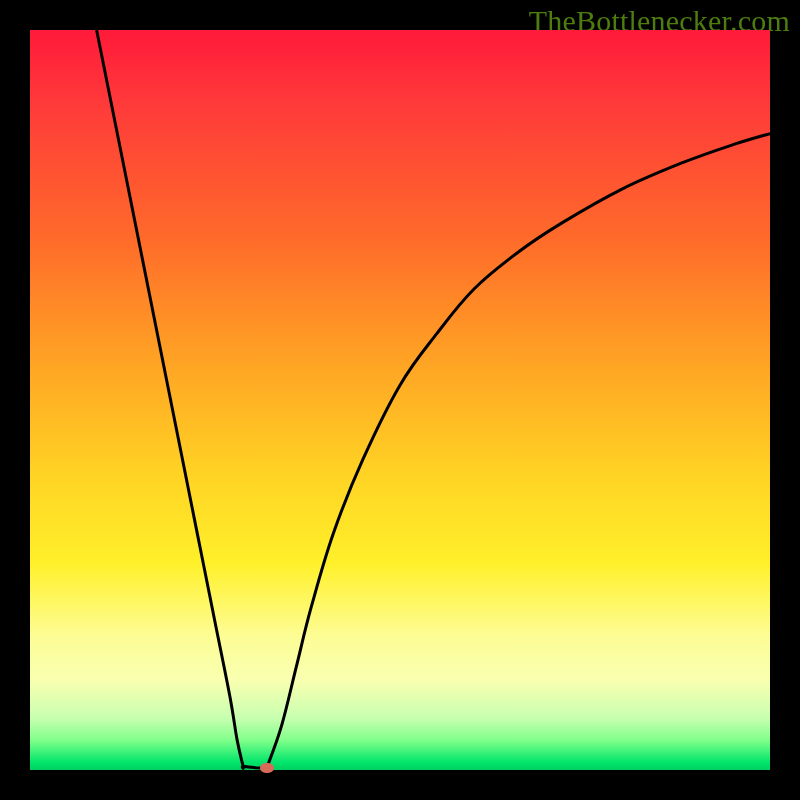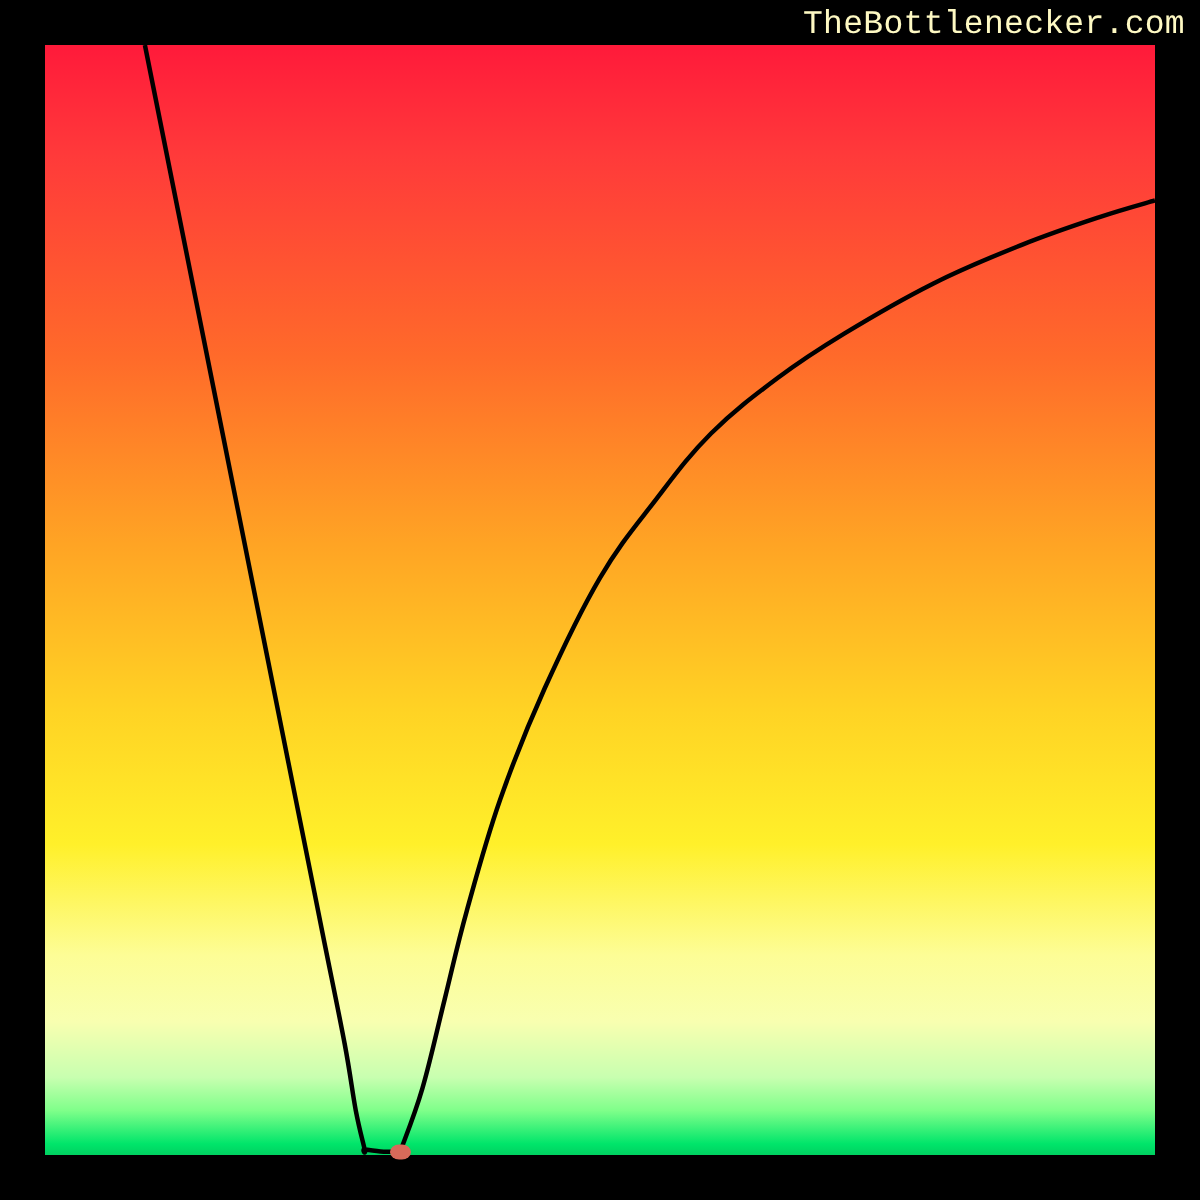--- a/index.html
+++ b/index.html
@@ -36,23 +36,23 @@
       #c8ffb0 93%,
       #7fff8a 96%,
       #00e56a 99%,
       #00d060 100%
     );
   }
   .watermark {
     position: absolute;
     top: 4px;
     right: 10px;
-    font-family: Liberation Mono, monospace;
-    font-size: 22px;
-    color: #fef9c3;
+    font-family: Liberation Serif, serif;
+    font-size: 30px;
+    color: #4d7c0f;
     letter-spacing: 0.2px;
   }
   svg.curve {
     position: absolute;
     left: 0;
     top: 0;
     width: 740px;
     height: 740px;
   }
   .marker {

